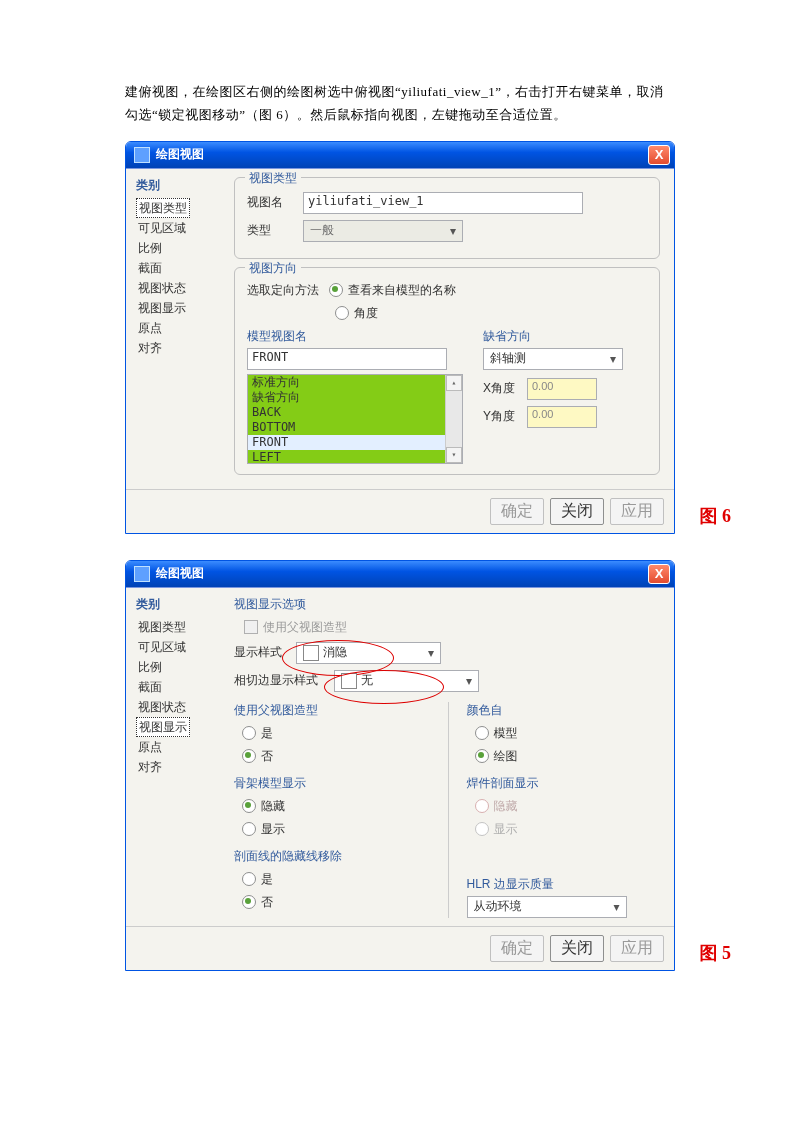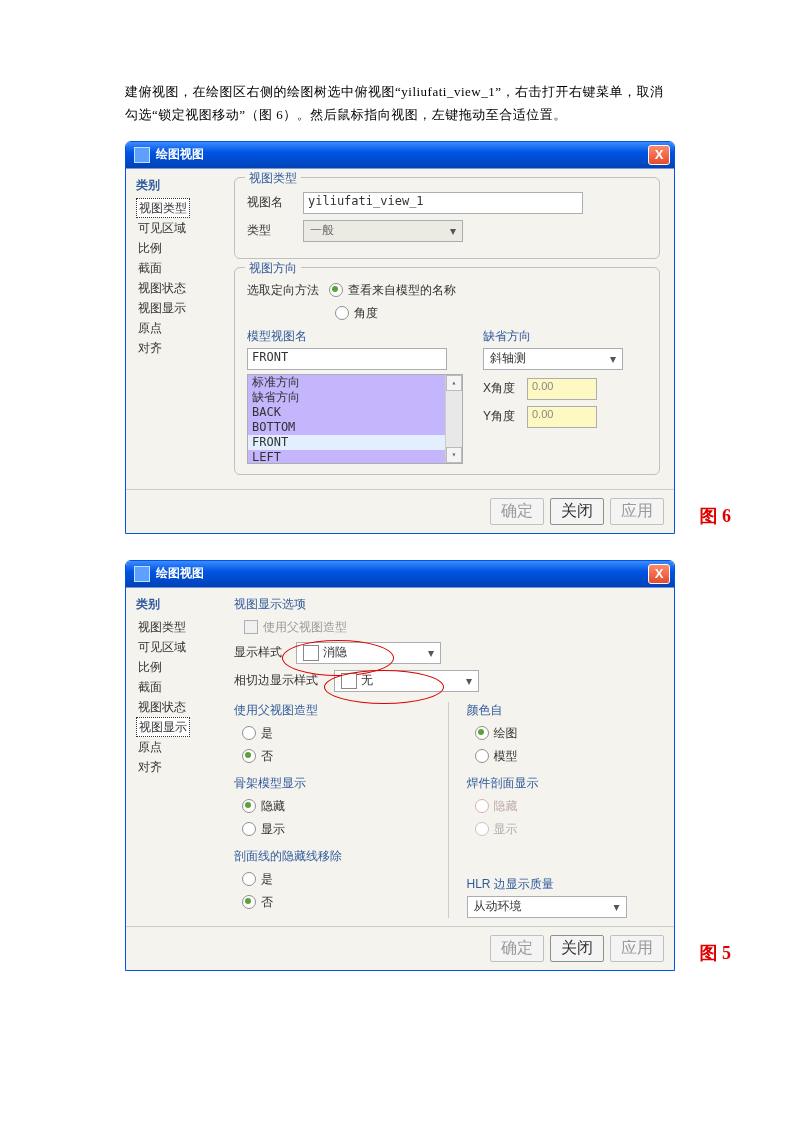--- a/index.html
+++ b/index.html
@@ -20,21 +20,21 @@
   .group-title{position:absolute;top:-8px;left:10px;background:#f4f3ee;padding:0 4px;color:#315a9c}
   .row{display:flex;align-items:center;margin:6px 0}
   .lbl{width:56px}
   .textfield{border:1px solid #abadb3;background:#fff;height:18px;padding:1px 4px;font-size:12px;font-family:Consolas,monospace}
   .combo{border:1px solid #abadb3;background:#ebebe4;height:20px;display:flex;align-items:center;justify-content:space-between;padding:0 2px 0 6px;color:#6d6d6d}
   .combo .arrow{width:14px;height:14px;display:flex;align-items:center;justify-content:center;color:#555}
   .combo.white{background:#fff;color:#333}
   .radio{width:12px;height:12px;border:1px solid #8e8f8f;border-radius:50%;display:inline-block;margin-right:5px;vertical-align:middle;position:relative;background:#fff}
   .radio.on::after{content:"";width:6px;height:6px;background:#59a13a;border-radius:50%;position:absolute;top:2px;left:2px}
   .checkbox{width:12px;height:12px;border:1px solid #b0b0b0;background:#f0f0f0;display:inline-block;margin-right:5px;vertical-align:middle}
-  .listbox{border:1px solid #abadb3;background:#c4b5fd;font-family:Consolas,monospace;height:88px;overflow:hidden;position:relative}
+  .listbox{border:1px solid #abadb3;background:#84cc16;font-family:Consolas,monospace;height:88px;overflow:hidden;position:relative}
   .listbox .li{padding:0 4px;line-height:15px}
   .listbox .li.hl{background:#e3efff}
   .scrollbar{position:absolute;right:0;top:0;bottom:0;width:16px;background:#e8e8e8;border-left:1px solid #ccc;display:flex;flex-direction:column}
   .sb-btn{height:14px;background:#f4f4f4;border:1px solid #bbb;display:flex;align-items:center;justify-content:center;font-size:8px;color:#666}
   .twocol{display:flex;gap:20px}
   .col{flex:1}
   .sublabel{color:#315a9c;margin-bottom:3px}
   .numfield{border:1px solid #abadb3;background:#fef9c3;width:60px;height:18px;padding:1px 4px;color:#888;font-size:11px}
   .buttonbar{display:flex;justify-content:flex-end;gap:6px;padding:8px 10px;border-top:1px solid #ccc;background:#f4f3ee}
   .btn{border:1px solid #8e8f8f;background:#f4f4f4;padding:2px 10px;border-radius:2px;font-size:16px}
@@ -214,26 +214,26 @@
                   <span>是</span>
                 </div>
               <div class="row" style="margin-left:8px">
                   <span class="radio on"></span>
                   <span>否</span>
                 </div>
             </div>
             <div class="col" style="border-left:1px solid #ccc;padding-left:18px">
               <div class="sublabel">颜色自</div>
               <div class="row" style="margin-left:8px">
+                  <span class="radio"></span>
+                  <span>模型</span>
+                </div>
+              <div class="row" style="margin-left:8px">
                   <span class="radio on"></span>
                   <span>绘图</span>
-                </div>
-              <div class="row" style="margin-left:8px">
-                  <span class="radio"></span>
-                  <span>模型</span>
                 </div>
 
               <div class="sublabel" style="margin-top:10px">焊件剖面显示</div>
               <div class="row" style="margin-left:8px;color:#c0aaaa">
                   <span class="radio" style="border-color:#d8b0b0"></span>
                   <span>隐藏</span>
                 </div>
               <div class="row" style="margin-left:8px;color:#b0b0b0">
                   <span class="radio" style="border-color:#c4c4c4"></span>
                   <span>显示</span>

